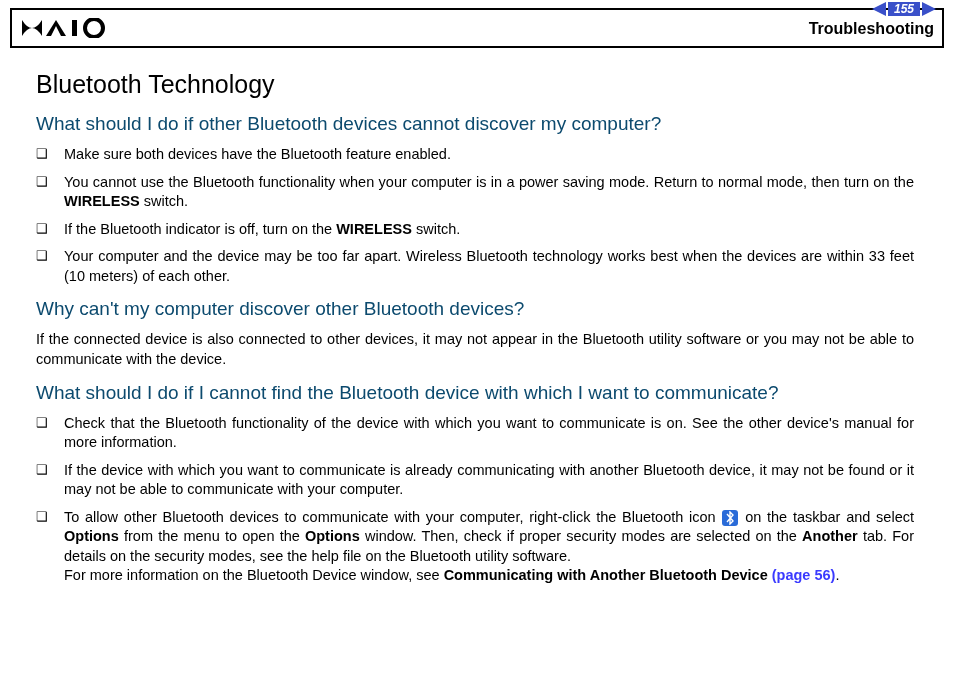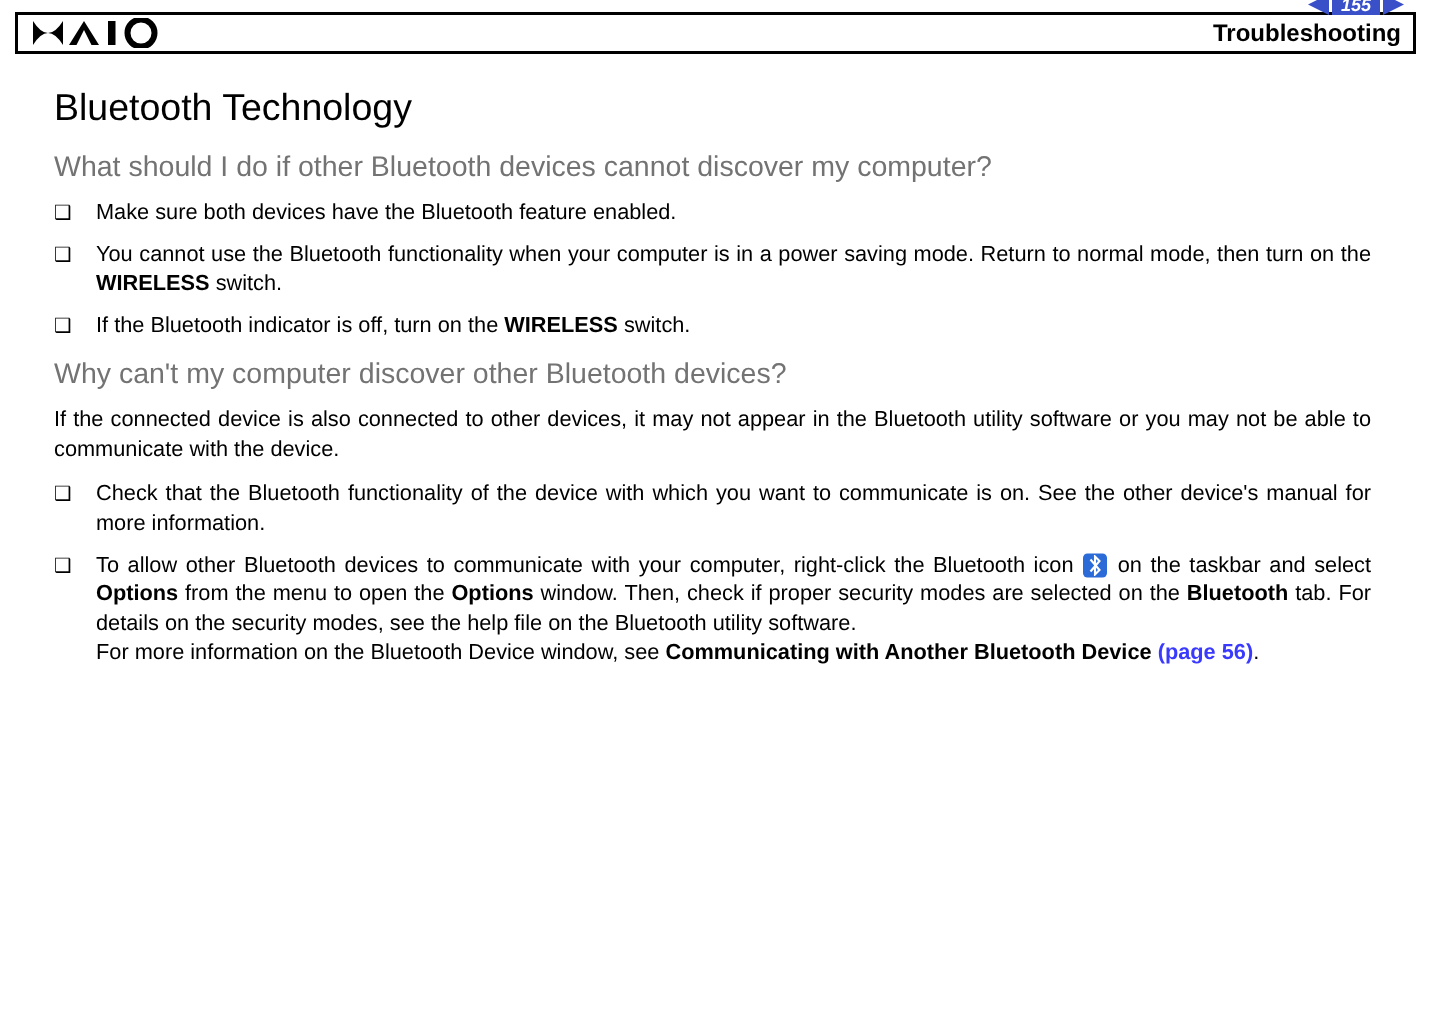--- a/index.html
+++ b/index.html
@@ -7,21 +7,21 @@
     font-family: Arial, Helvetica, sans-serif;
     background: #fff;
     width: 954px;
     height: 674px;
     overflow: hidden;
     position: relative;
   }
   .header {
     border: 2px solid #000;
     margin: 8px 10px 0 10px;
-    height: 28px;
+    height: 40px;
     display: flex;
     align-items: center;
     justify-content: space-between;
     padding: 0 8px 0 10px;
     position: relative;
   }
   .logo {
     font-family: Arial, sans-serif;
     letter-spacing: 1px;
   }
@@ -67,21 +67,21 @@
     padding: 22px 40px 10px 36px;
   }
   .main-title {
     font-size: 25px;
     font-weight: normal;
     color: #000;
     margin-bottom: 14px;
   }
   .subhead {
     font-size: 19px;
-    color: #737373;
+    color: #0c4a6e;
     font-weight: normal;
     margin-top: 12px;
     margin-bottom: 10px;
   }
   .bullet-list {
     list-style: none;
     margin: 0 0 10px 0;
   }
   .bullet-list li {
     font-size: 14.5px;
@@ -141,27 +141,30 @@
 </div>
 
 <div class="content">
   <h1 class="main-title">Bluetooth Technology</h1>
 
   <h2 class="subhead">What should I do if other Bluetooth devices cannot discover my computer?</h2>
   <ul class="bullet-list">
     <li>Make sure both devices have the Bluetooth feature enabled.</li>
     <li><span>You cannot use the Bluetooth functionality when your computer is in a power saving mode. Return to normal mode, then turn on the </span><span class="bold">WIRELESS</span><span> switch.</span></li>
     <li><span>If the Bluetooth indicator is off, turn on the </span><span class="bold">WIRELESS</span><span> switch.</span></li>
+    <li>Your computer and the device may be too far apart. Wireless Bluetooth technology works best when the devices are within 33 feet (10 meters) of each other.</li>
   </ul>
 
   <h2 class="subhead">Why can't my computer discover other Bluetooth devices?</h2>
   <p class="para">If the connected device is also connected to other devices, it may not appear in the Bluetooth utility software or you may not be able to communicate with the device.</p>
 
+  <h2 class="subhead">What should I do if I cannot find the Bluetooth device with which I want to communicate?</h2>
   <ul class="bullet-list">
     <li>Check that the Bluetooth functionality of the device with which you want to communicate is on. See the other device's manual for more information.</li>
+    <li>If the device with which you want to communicate is already communicating with another Bluetooth device, it may not be found or it may not be able to communicate with your computer.</li>
     <li>
       <span>To allow other Bluetooth devices to communicate with your computer, right-click the Bluetooth icon </span><span class="bt-icon"><svg width="10" height="14" viewBox="0 0 10 14">
             <path d="M2 3 L8 10 L5 13 L5 1 L8 4 L2 11" stroke="#fff" stroke-width="1.4" fill="none"></path>
-          </svg></span><span> on the taskbar and select </span><span class="bold">Options</span><span> from the menu to open the </span><span class="bold">Options</span><span> window. Then, check if proper security modes are selected on the </span><span class="bold">Bluetooth</span><span> tab. For details on the security modes, see the help file on the Bluetooth utility software.</span><br>
+          </svg></span><span> on the taskbar and select </span><span class="bold">Options</span><span> from the menu to open the </span><span class="bold">Options</span><span> window. Then, check if proper security modes are selected on the </span><span class="bold">Another</span><span> tab. For details on the security modes, see the help file on the Bluetooth utility software.</span><br>
       <span>For more information on the Bluetooth Device window, see </span><span class="bold">Communicating with Another Bluetooth Device </span><span class="link-blue">(page 56)</span><span>.</span>
     </li>
   </ul>
 </div>
 
 </body></html>

